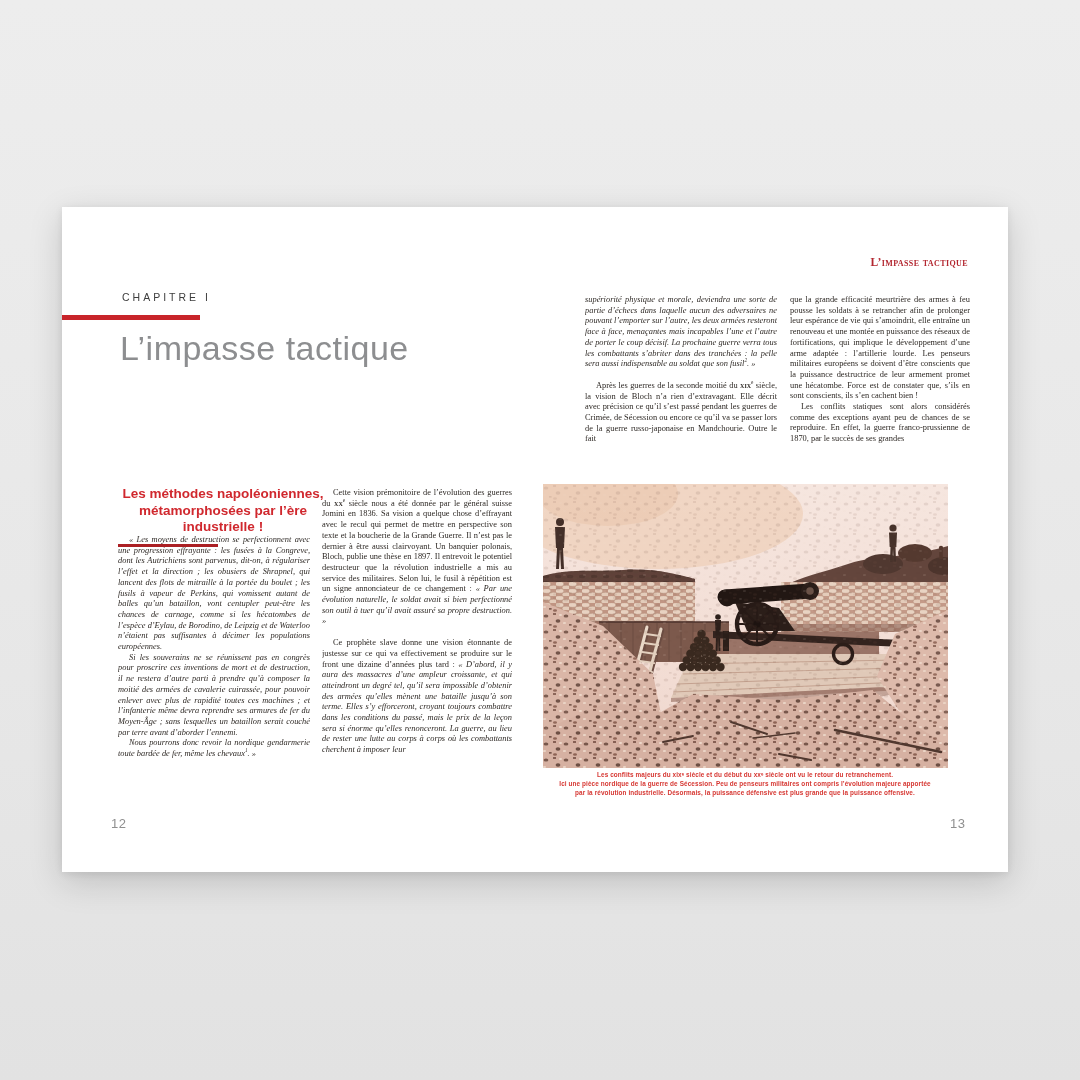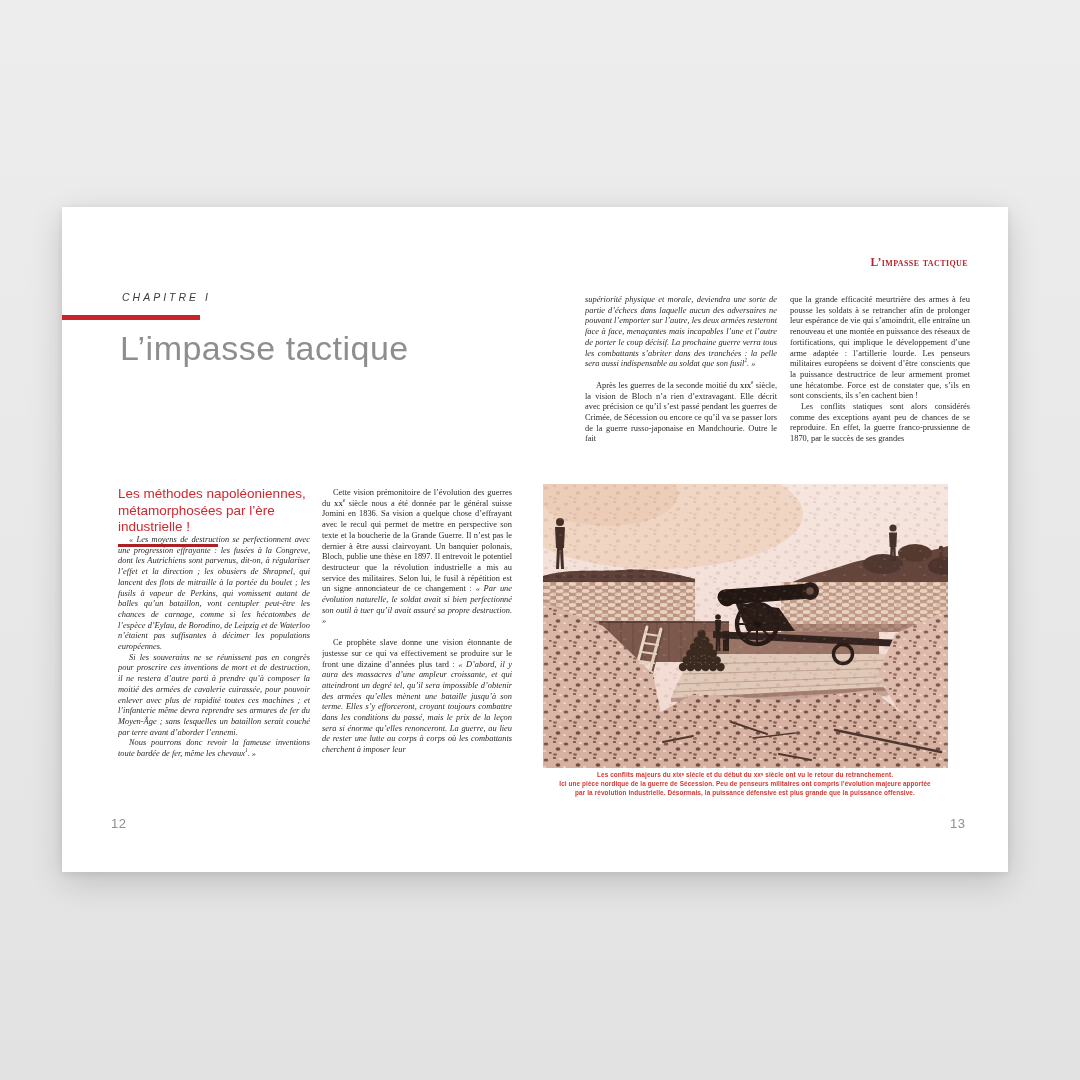--- a/index.html
+++ b/index.html
@@ -5,26 +5,26 @@
 <style>
   html,body{margin:0;padding:0;}
   body{width:1080px;height:1080px;overflow:hidden;
        background:linear-gradient(180deg,#ededed 0%,#e8e8e8 55%,#e2e2e2 100%);
        font-family:"Liberation Sans","DejaVu Sans",sans-serif;}
   .stage{position:relative;width:1080px;height:1080px;}
   .spread{position:absolute;left:62px;top:207px;width:946px;height:665px;background:#ffffff;
           box-shadow:0 10px 32px rgba(0,0,0,.16),0 2px 8px rgba(0,0,0,.08);}
   
   .kicker{position:absolute;left:60px;top:84px;font-size:10.5px;font-weight:500;
-          letter-spacing:3px;color:#3d3d3d;font-style:italic;}
+          letter-spacing:3px;color:#3d3d3d;}
   .chapter-rule{position:absolute;left:0;top:108px;width:138px;height:4.5px;background:#c8242a;}
   .page-title{position:absolute;left:58px;top:122px;font-size:34px;font-weight:400;
               color:#8d8e90;letter-spacing:.5px;}
   .section-heading{position:absolute;left:56px;top:279px;width:210px;font-size:13.5px;
-                   font-weight:normal;line-height:16.5px;color:#d0282e;white-space:pre-line;}
+                   font-weight:bold;line-height:16.5px;color:#d0282e;white-space:pre-line;text-align:center;}
   .heading-rule{position:absolute;left:56px;top:337px;width:100px;height:2.5px;background:#ab2024;}
   
   .col{position:absolute;overflow:hidden;font-family:"Liberation Serif","DejaVu Serif",serif;
        font-size:8.4px;line-height:10.7px;color:#2d2824;text-align:justify;}
   .col-quote{left:56px;top:328px;width:192px;height:238px;}
   .col-mid{left:260px;top:281px;width:190px;height:306px;}
   .col-r1{left:523px;top:88px;width:192px;height:188px;}
   .col-r2{left:728px;top:88px;width:180px;height:190px;}
   .para{margin:0;text-indent:11px;}
   .para.noind{text-indent:0;}
@@ -56,21 +56,21 @@
       <div class="kicker">CHAPITRE I</div>
       <div class="chapter-rule"></div>
       <div class="page-title">L’impasse tactique</div>
       <div class="section-heading">Les méthodes napoléoniennes,
 métamorphosées par l’ère
 industrielle !</div>
       <div class="heading-rule"></div>
       <div class="col col-quote">
           <p class="para"><span class="it">« Les moyens de destruction se perfectionnent avec une progression effrayante : les fusées à la Congreve, dont les Autrichiens sont parvenus, dit-on, à régulariser l’effet et la direction ; les obusiers de Shrapnel, qui lancent des flots de mitraille à la portée du boulet ; les fusils à vapeur de Perkins, qui vomissent autant de balles qu’un bataillon, vont centupler peut-être les chances de carnage, comme si les hécatombes de l’espèce d’Eylau, de Borodino, de Leipzig et de Waterloo n’étaient pas suffisantes à décimer les populations européennes.</span></p>
           <p class="para"><span class="it">Si les souverains ne se réunissent pas en congrès pour proscrire ces inventions de mort et de destruction, il ne restera d’autre parti à prendre qu’à composer la moitié des armées de cavalerie cuirassée, pour pouvoir enlever avec plus de rapidité toutes ces machines ; et l’infanterie même devra reprendre ses armures de fer du Moyen-Âge ; sans lesquelles un bataillon serait couché par terre avant d’aborder l’ennemi.</span></p>
-          <p class="para"><span class="it">Nous pourrons donc revoir la fameuse inventions toute bardée de fer, même les chevaux</span><span class="it sp">1</span><span class="it">. »</span></p>
+          <p class="para"><span class="it">Nous pourrons donc revoir la nordique gendarmerie toute bardée de fer, même les chevaux</span><span class="it sp">1</span><span class="it">. »</span></p>
         </div>
       <div class="col col-mid">
           <p class="para"><span>Cette vision prémonitoire de l’évolution des guerres du </span><span class="sc">xx</span><span class="sp">e</span><span> siècle nous a été donnée par le général suisse Jomini en 1836. Sa vision a quelque chose d’effrayant avec le recul qui permet de mettre en perspective son texte et la boucherie de la Grande Guerre. Il n’est pas le dernier à être aussi clairvoyant. Un banquier polonais, Bloch, publie une thèse en 1897. Il entrevoit le potentiel destructeur que la révolution industrielle a mis au service des militaires. Selon lui, le fusil à répétition est un signe annonciateur de ce changement : </span><span class="it">« Par une évolution naturelle, le soldat avait si bien perfectionné son outil à tuer qu’il avait assuré sa propre destruction. »</span></p>
           <p class="para gap"><span>Ce prophète slave donne une vision étonnante de justesse sur ce qui va effectivement se produire sur le front une dizaine d’années plus tard : </span><span class="it">« D’abord, il y aura des massacres d’une ampleur croissante, et qui atteindront un degré tel, qu’il sera impossible d’obtenir des armées qu’elles mènent une bataille jusqu’à son terme. Elles s’y efforceront, croyant toujours combattre dans les conditions du passé, mais le prix de la leçon sera si énorme qu’elles renonceront. La guerre, au lieu de rester une lutte au corps à corps où les combattants cherchent à imposer leur</span></p>
         </div>
       <div class="pagenum pagenum-left">12</div>
     </div>
 
     <div>
       <div class="running-header">L’impasse tactique</div>

